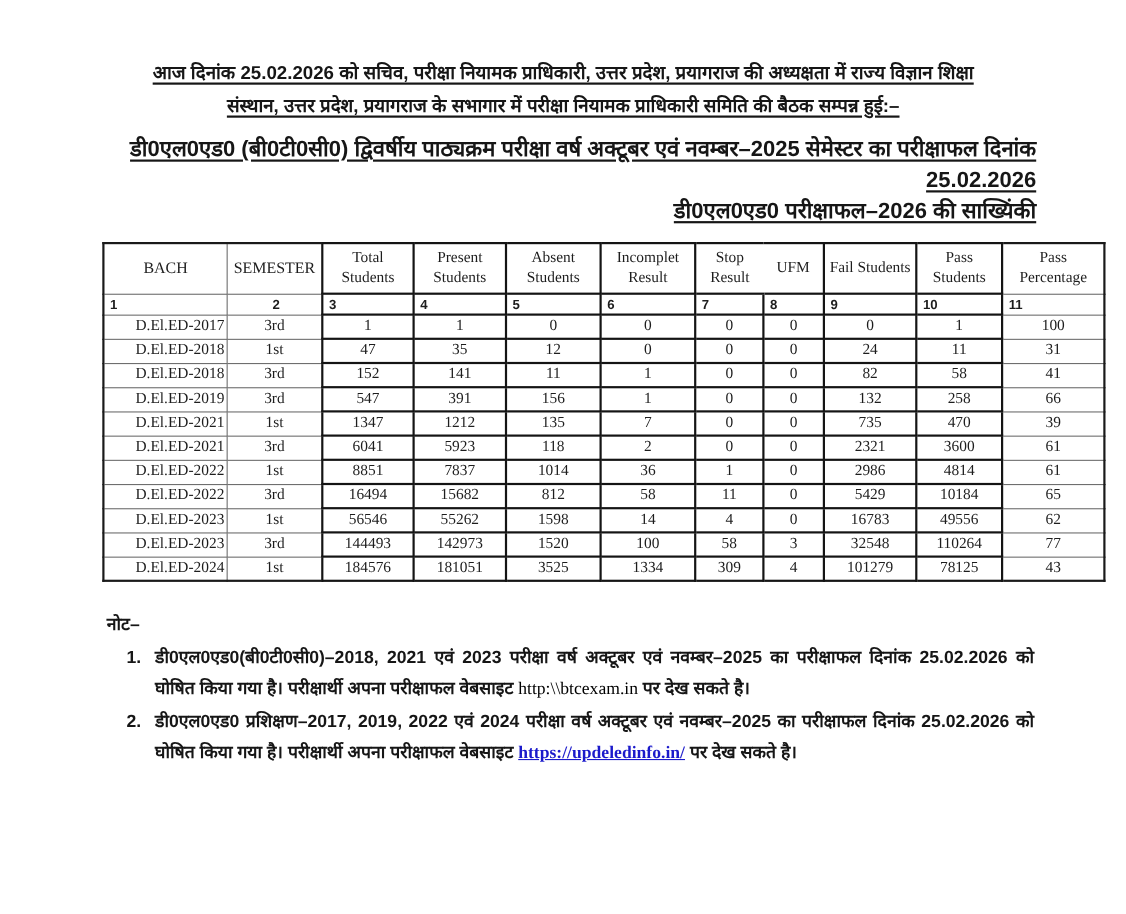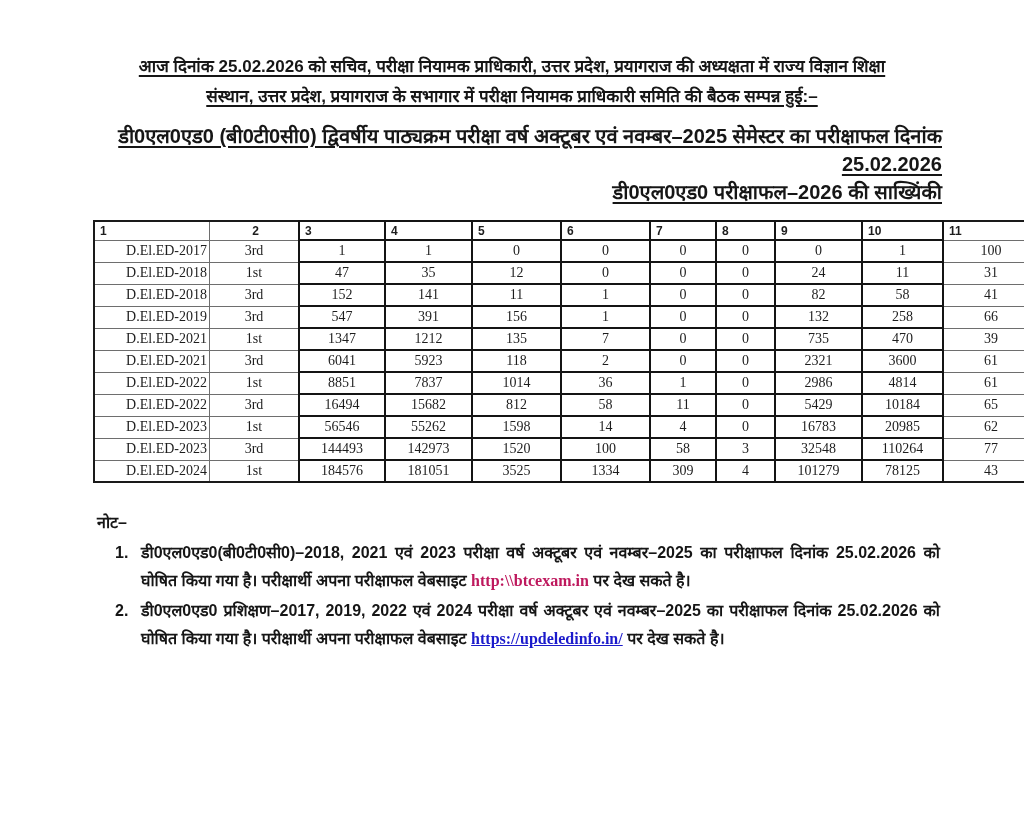--- a/index.html
+++ b/index.html
@@ -97,22 +97,22 @@
   .notes-heading{ margin-bottom:2px; }
   .note-item{
     display:flex;
     margin-left:18px;
     margin-bottom:2px;
   }
   .note-num{ width:26px; flex:0 0 26px; }
   .note-text{ flex:1; text-align:justify; }
   .link-plain{
     font-family:"Liberation Serif",serif;
-    color:#be185d;
-    font-weight:bold;
+    color:#000000;
+    font-weight:normal;
     text-decoration:none;
   }
   .link-blue{
     font-family:"Liberation Serif",serif;
     color:#1b1acb;
     font-weight:bold;
   }
 </style>
 </head>
 <body>
@@ -125,20 +125,33 @@
   </div>
 
   <div class="heading">
     <div><span class="uline">डी0एल0एड0 (बी0टी0सी0) द्विवर्षीय पाठ्यक्रम परीक्षा वर्ष अक्टूबर एवं नवम्बर–2025 सेमेस्टर का परीक्षाफल दिनांक 25.02.2026</span></div>
     <div><span class="uline">डी0एल0एड0 परीक्षाफल–2026 की साख्यिंकी</span></div>
   </div>
 
   <div class="tablewrap">
     <table>
       <thead>
+          <tr class="labelrow">
+            <th class="c0">BACH</th>
+            <th class="c1">SEMESTER</th>
+            <th class="c2 thick">Total Students</th>
+            <th class="c3 thick">Present Students</th>
+            <th class="c4 thick">Absent Students</th>
+            <th class="c5 thick">Incomplet Result</th>
+            <th class="c6 thick nr">Stop Result</th>
+            <th class="c7 thick nl">UFM</th>
+            <th class="c8 thick">Fail Students</th>
+            <th class="c9 thick">Pass Students</th>
+            <th class="c10">Pass Percentage</th>
+          </tr>
           <tr class="numrow">
             <th class="c0">1</th>
             <th class="c1">2</th>
             <th class="c2 thick">3</th>
             <th class="c3 thick">4</th>
             <th class="c4 thick">5</th>
             <th class="c5 thick">6</th>
             <th class="c6 thick">7</th>
             <th class="c7 thick">8</th>
             <th class="c8 thick">9</th>
@@ -254,21 +267,21 @@
           <tr>
             <td class="c0">D.El.ED-2023</td>
             <td class="c1">1st</td>
             <td class="c2 thick">56546</td>
             <td class="c3 thick">55262</td>
             <td class="c4 thick">1598</td>
             <td class="c5 thick">14</td>
             <td class="c6 thick">4</td>
             <td class="c7 thick">0</td>
             <td class="c8 thick">16783</td>
-            <td class="c9 thick">20985</td>
+            <td class="c9 thick">49556</td>
             <td class="c10">62</td>
           </tr>
           <tr>
             <td class="c0">D.El.ED-2023</td>
             <td class="c1">3rd</td>
             <td class="c2 thick">144493</td>
             <td class="c3 thick">142973</td>
             <td class="c4 thick">1520</td>
             <td class="c5 thick">100</td>
             <td class="c6 thick">58</td>

